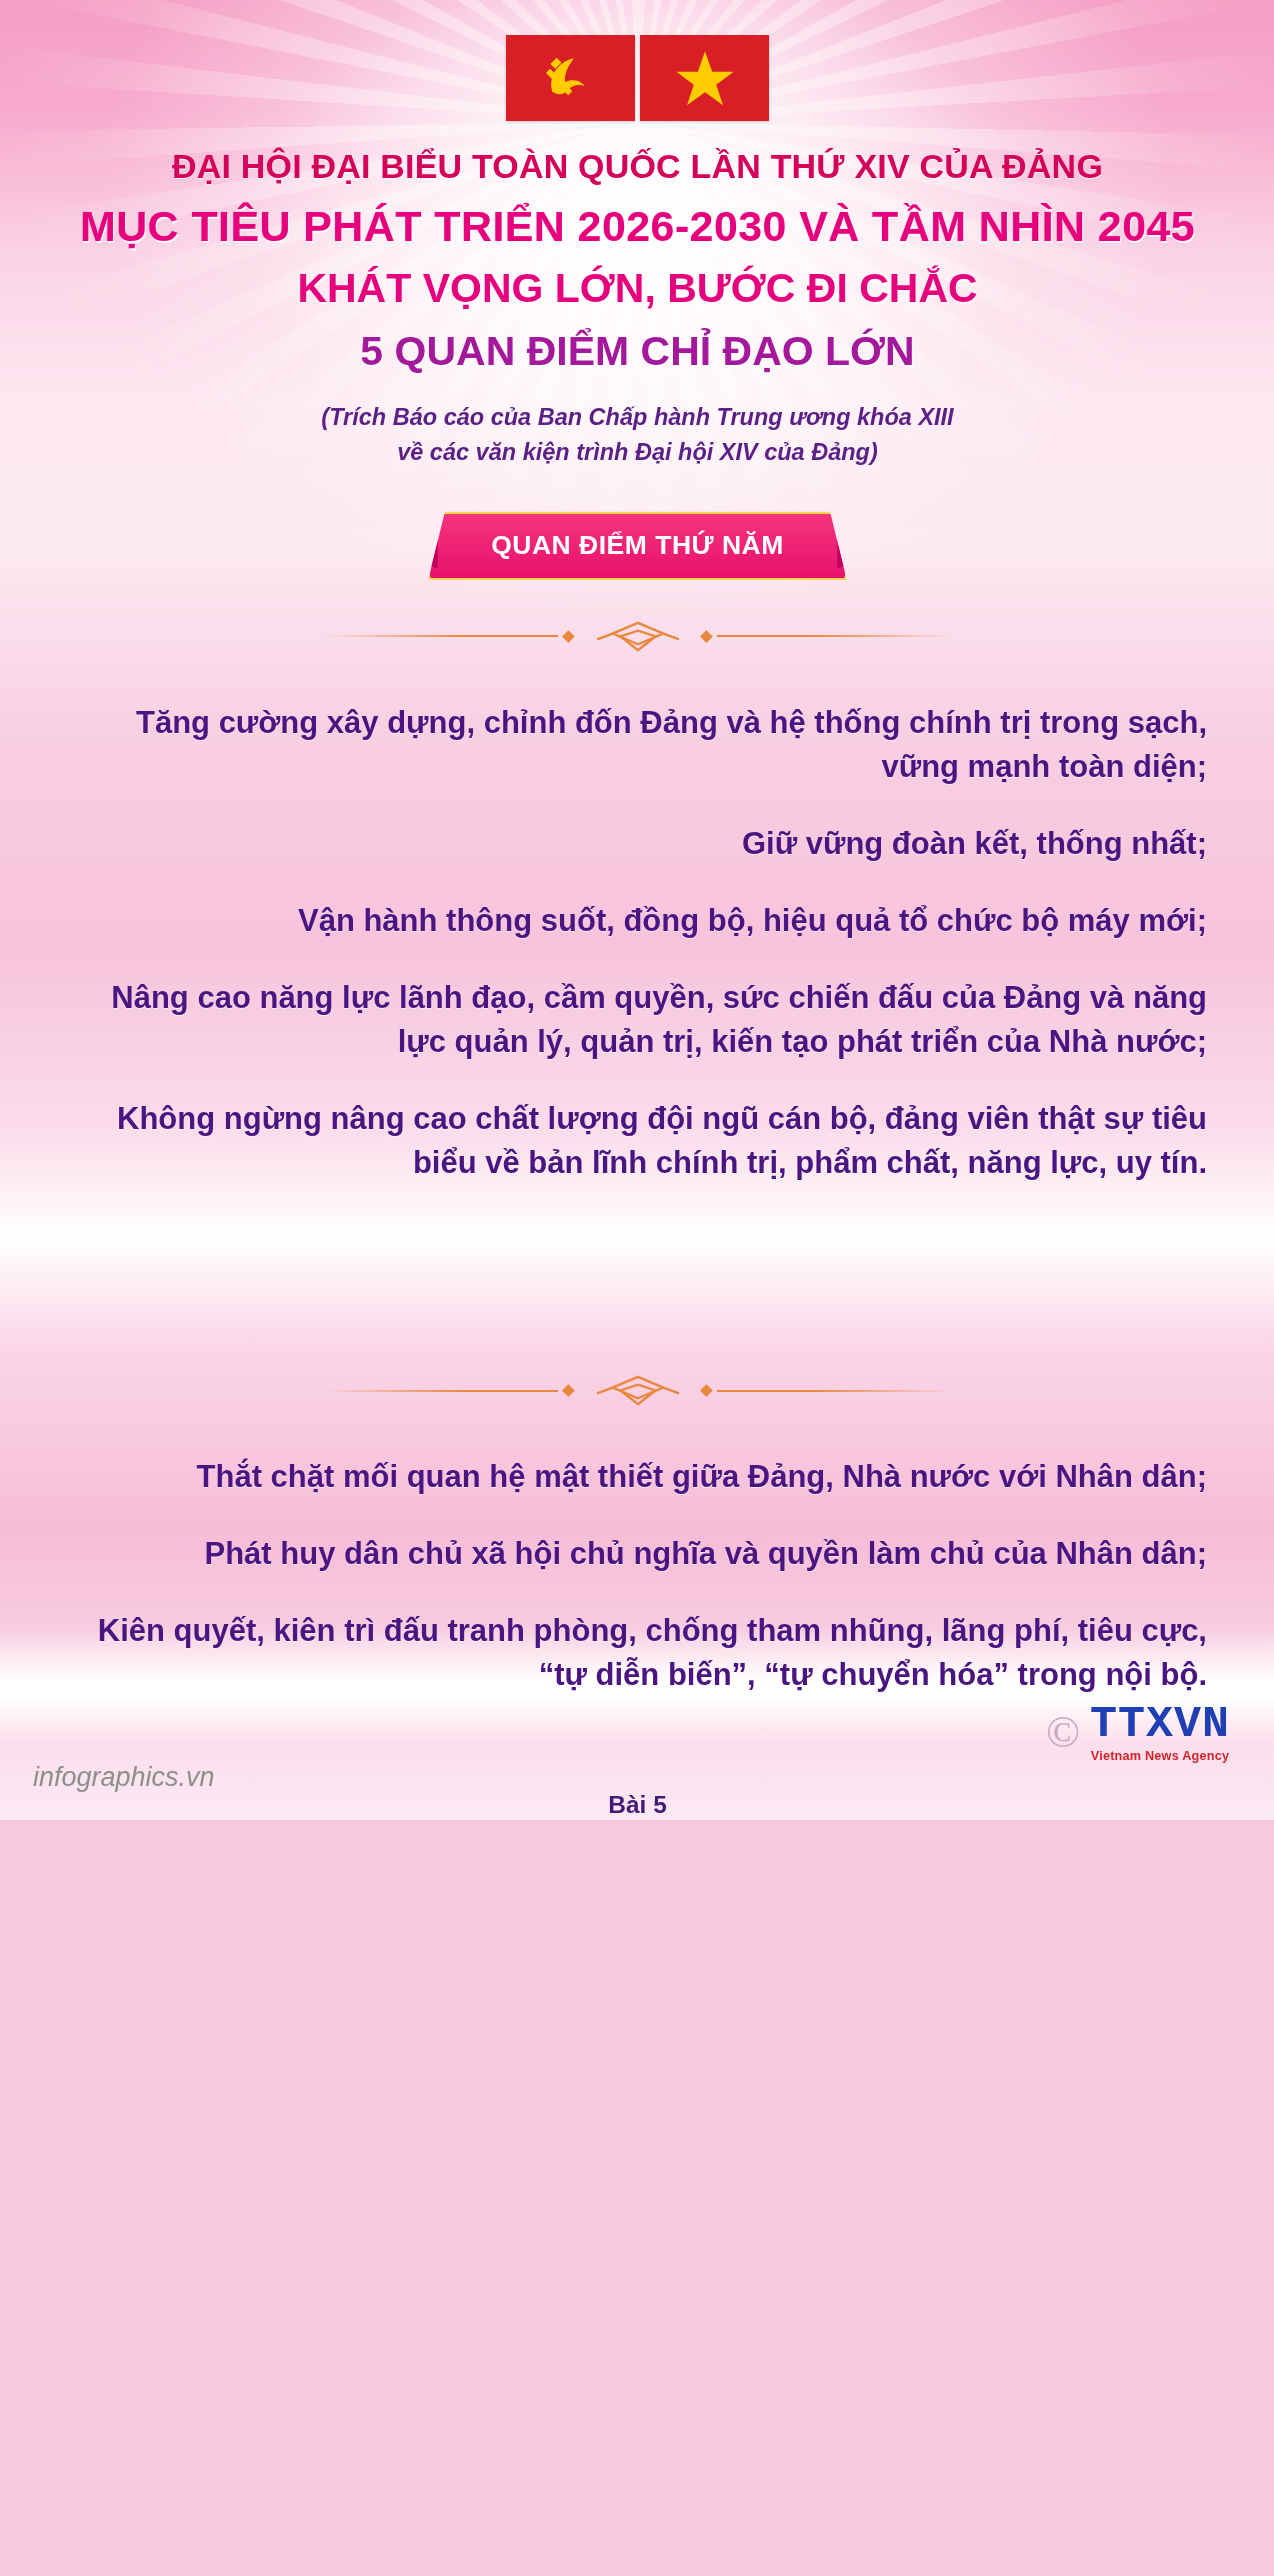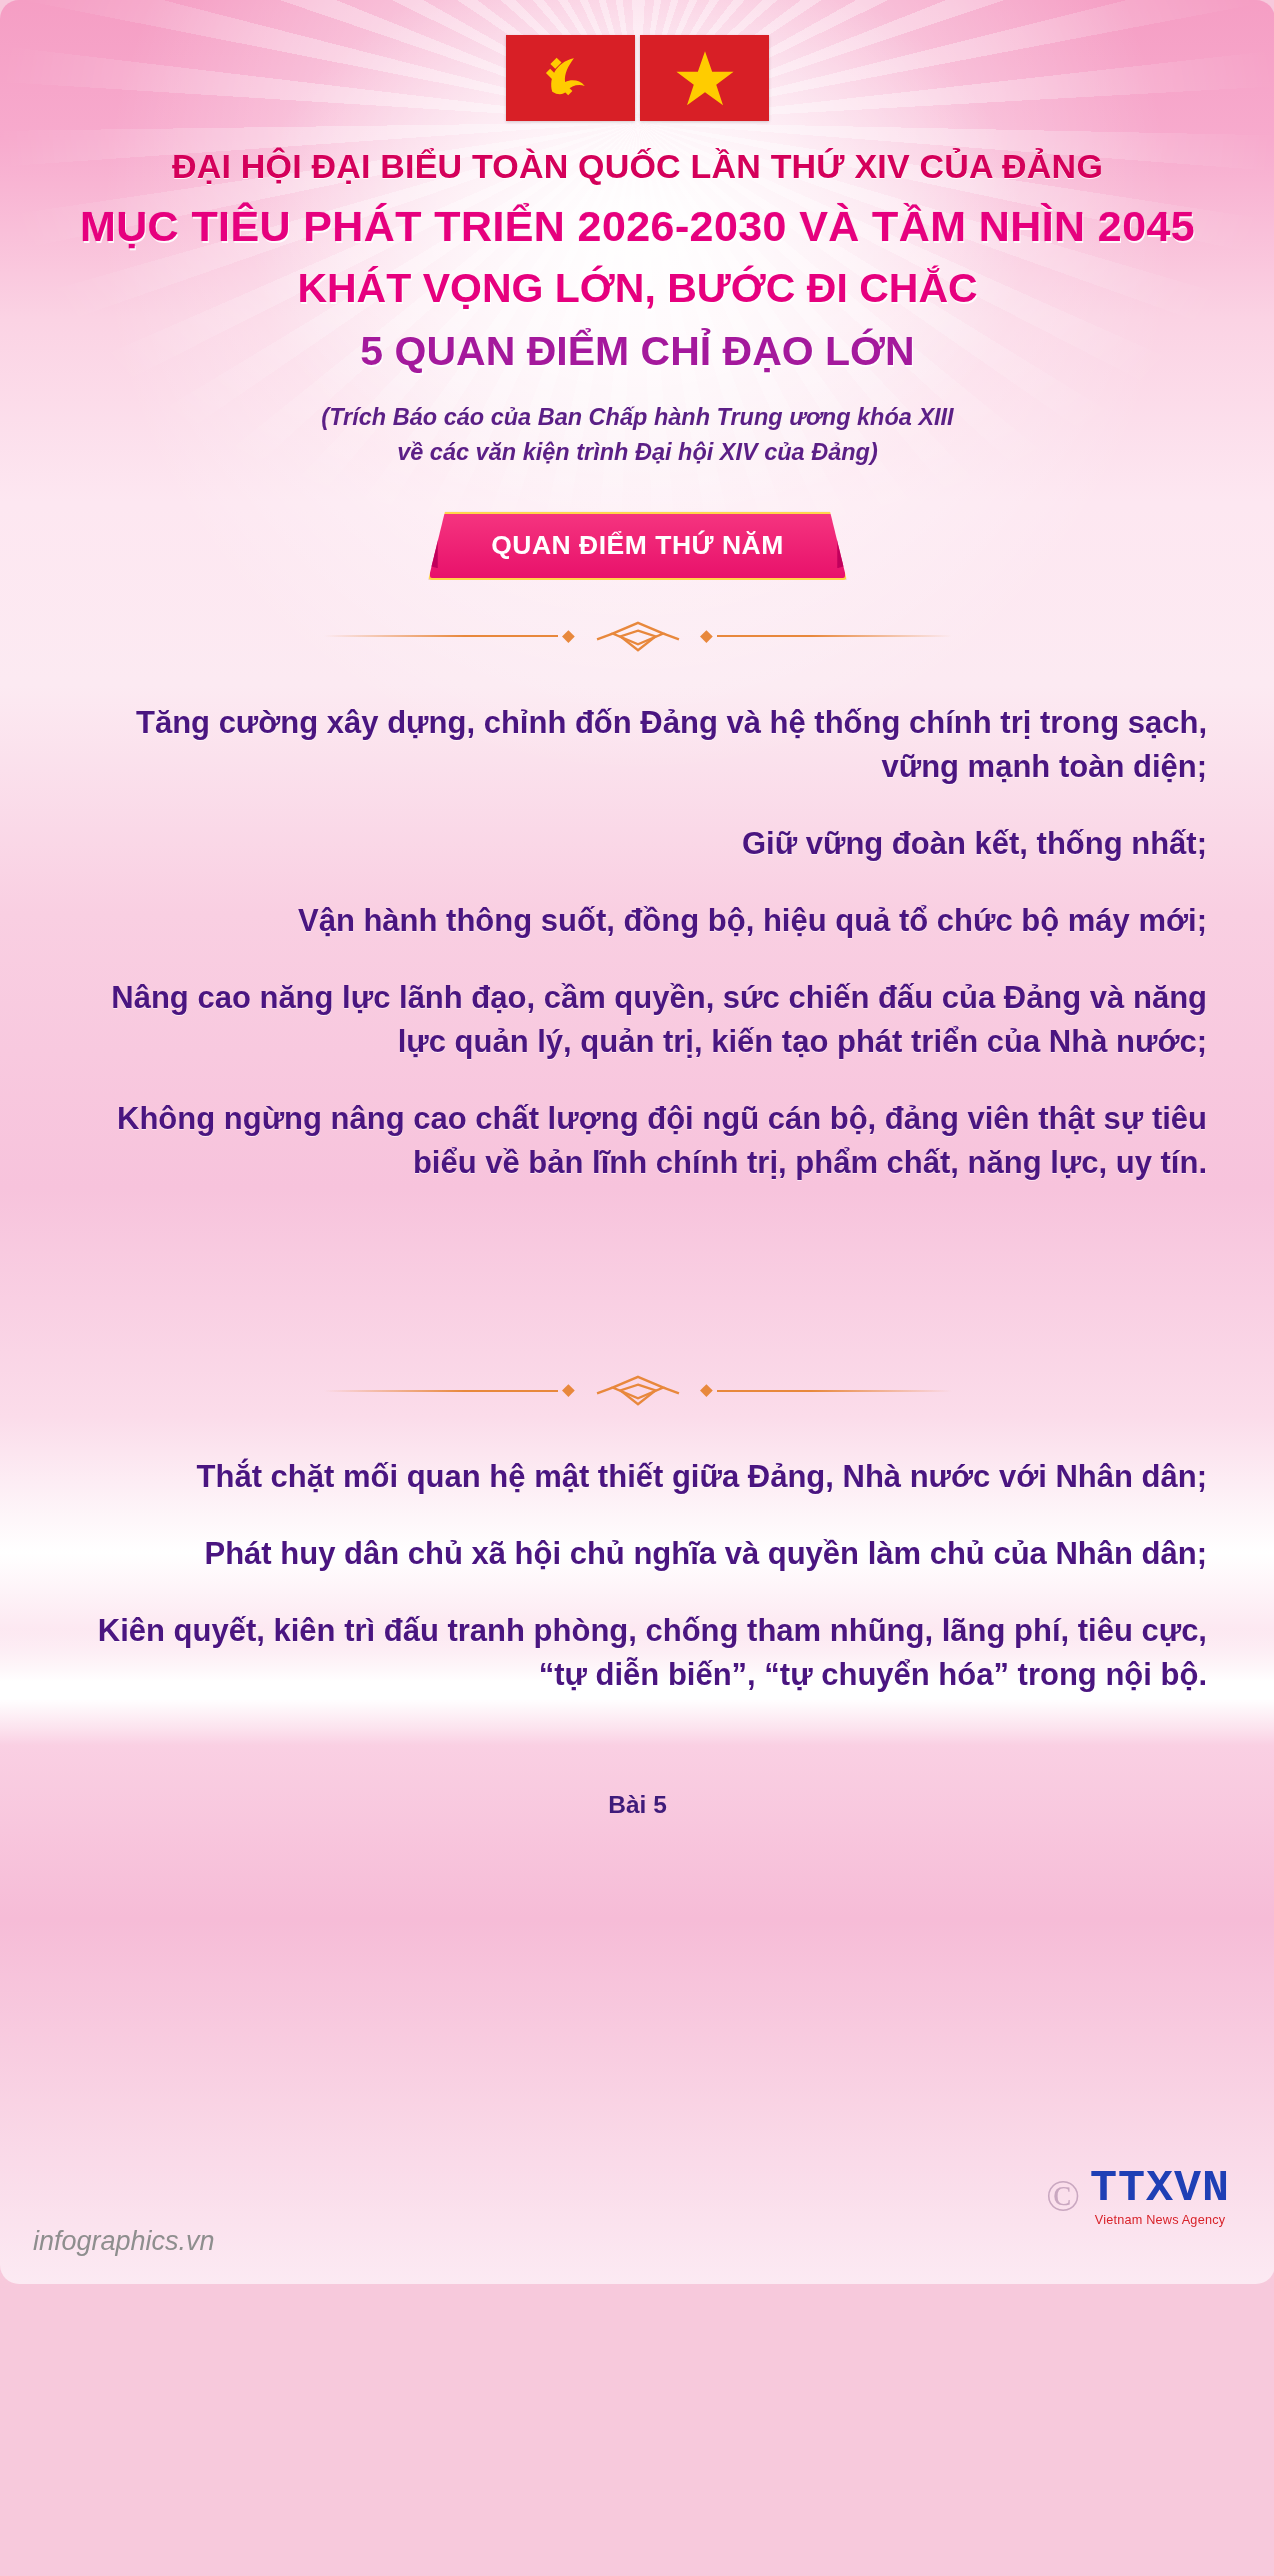--- a/index.html
+++ b/index.html
@@ -10,39 +10,38 @@
     width: 1275px;
     height: 2576px;
     font-family: "Liberation Sans", sans-serif;
     background: #f7c9dc;
     overflow: hidden;
   }
 
   .poster {
     position: relative;
     width: 1275px;
-    height: 2284px;
+    height: 1820px;
     background:
       radial-gradient(ellipse 70% 40% at 50% 10%, rgba(255,255,255,0.85) 0%, rgba(255,255,255,0.0) 60%),
       linear-gradient(180deg,
         #f59ec4 0%,
         #f7aacd 6%,
         #fbd3e4 14%,
         #fde7f1 22%,
         #fceaf2 30%,
         #f9cfe2 40%,
         #f7c3dc 52%,
         #fbdcea 62%,
         #ffffff 68%,
         #fbd6e7 74%,
         #f6bcd7 84%,
         #f9d3e4 92%,
         #fceaf3 100%);
     box-sizing: border-box;
-    border-radius: 19px;
   }
 
   
   .rays {
     position: absolute;
     top: -235px;
     left: 50%;
     transform: translateX(-50%);
     width: 1716px;
     height: 1275px;
@@ -268,21 +267,21 @@
   .ttxvn .main {
     font-size: 45px;
     font-weight: bold;
     color: #1f3fb5;
     letter-spacing: 1px;
     font-family: Liberation Mono, monospace;
   }
   .ttxvn .sub {
     font-size: 12.7px;
     color: #d8232a;
-    font-weight: normal;
+    font-weight: bold;
     margin-top: 2.9px;
     letter-spacing: 0.2px;
   }
   .site {
     position: absolute;
     left: 33px;
     bottom: 27.5px;
     font-size: 27px;
     font-style: italic;
     color: #8e8e8e;

